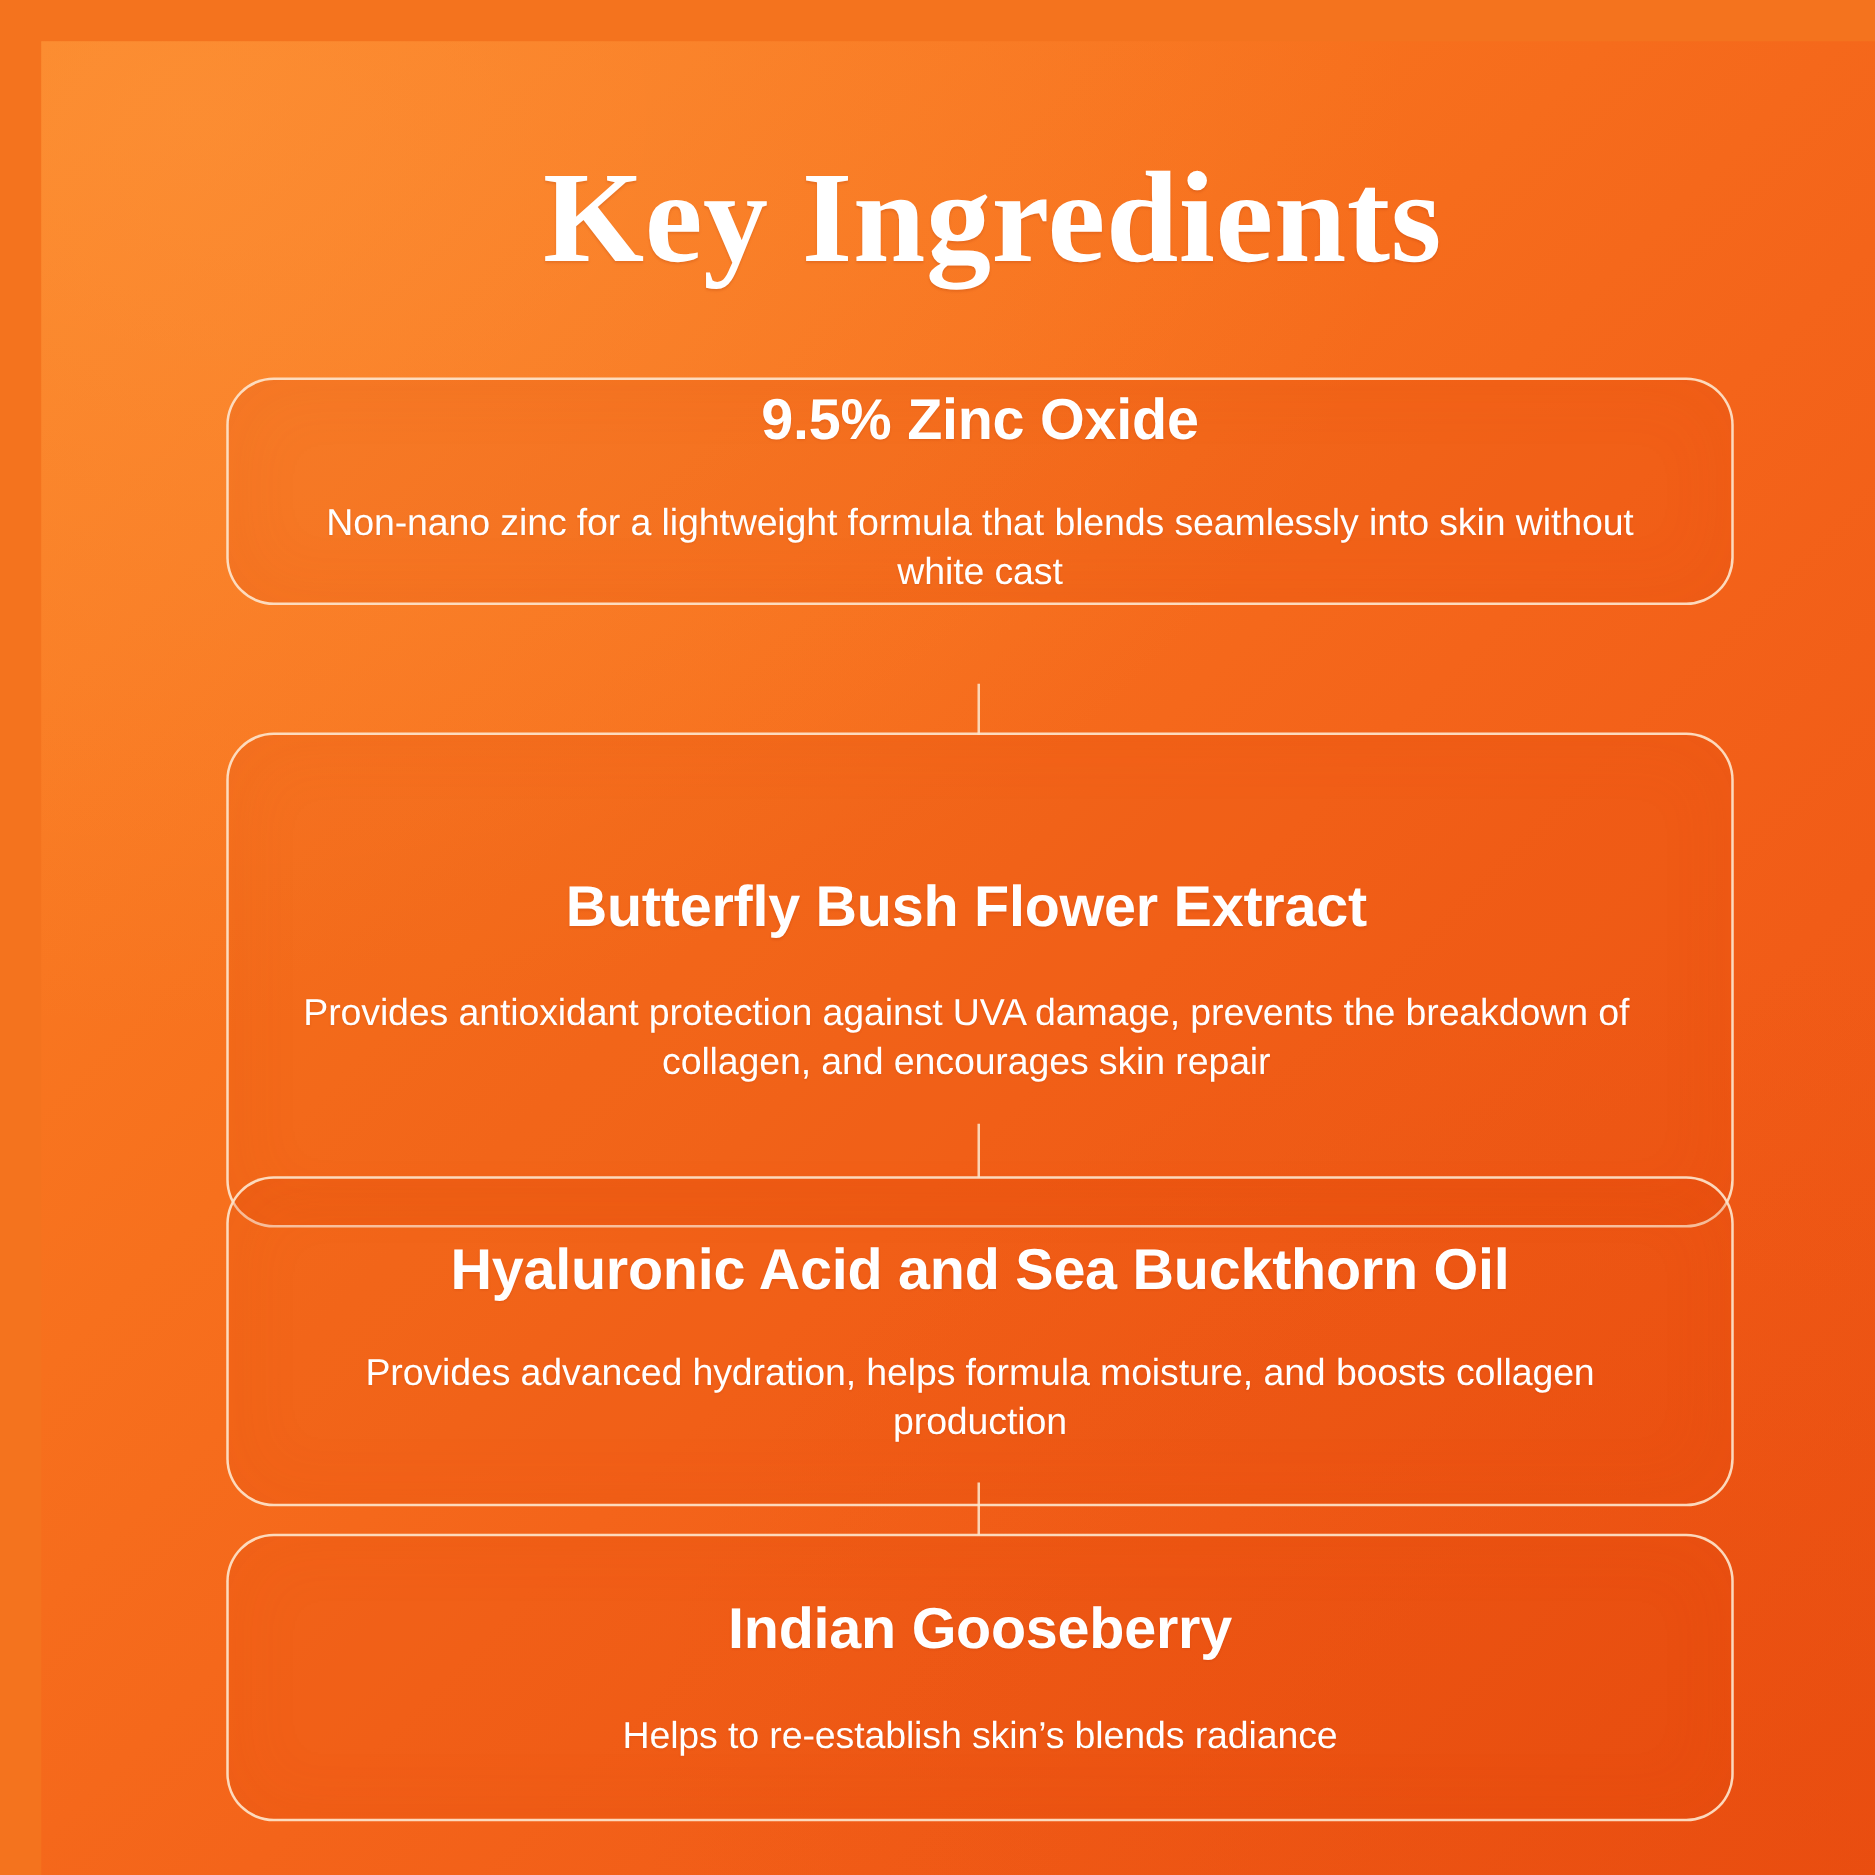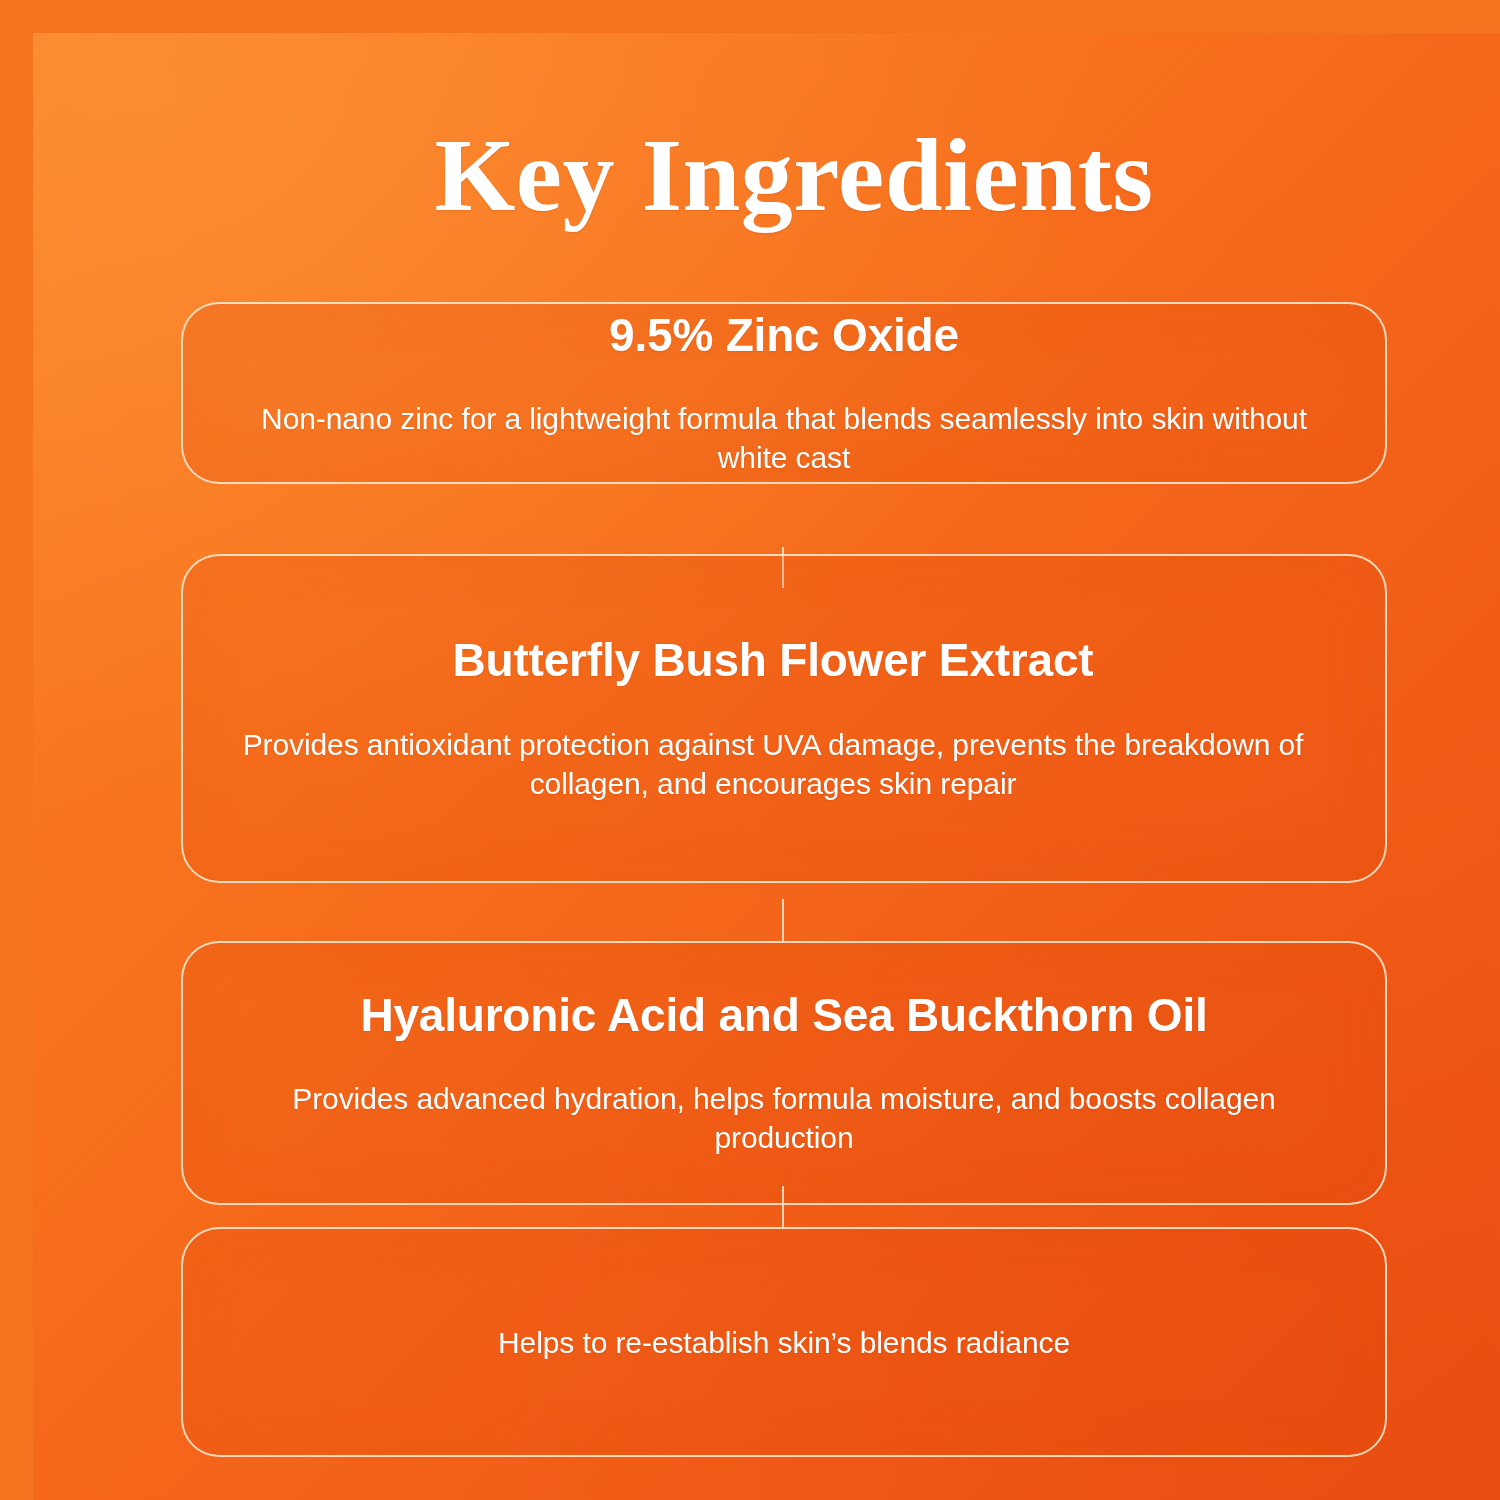--- a/index.html
+++ b/index.html
@@ -95,21 +95,21 @@
     line-height: 1.30;
     letter-spacing: -0.1px;
     text-align: center;
     text-shadow: 0 1px 2px rgba(150,40,0,0.14);
   }
 
   
   #card-0 { top: 258px;  height: 182px; align-items: center; }
   #card-0 .card-title { margin-bottom: 26px; }
 
-  #card-1 { top: 510px;  height: 329px; padding-left: 24px; }
+  #card-1 { top: 542px;  height: 396px; padding-left: 24px; }
   #card-1 .card-title { margin-bottom: 28px; }
 
   #card-2 { top: 897px;  height: 264px; }
   #card-2 .card-title { margin-bottom: 26px; }
 
   #card-3 { top: 1183px; height: 230px; }
   #card-3 .card-title { margin-bottom: 30px; }
 
   
   .connector {
@@ -146,16 +146,17 @@
   <div class="connector" id="connector-1"></div>
 
   <div class="card" id="card-2">
     <div class="card-title">Hyaluronic Acid and Sea Buckthorn Oil</div>
     <div class="card-desc">Provides advanced hydration, helps formula moisture, and boosts collagen production</div>
   </div>
 
   <div class="connector" id="connector-2"></div>
 
   <div class="card" id="card-3">
+    <div class="card-title">Indian Gooseberry</div>
     <div class="card-desc">Helps to re-establish skin’s blends radiance</div>
   </div>
 
 </div>
 
 </body></html>

